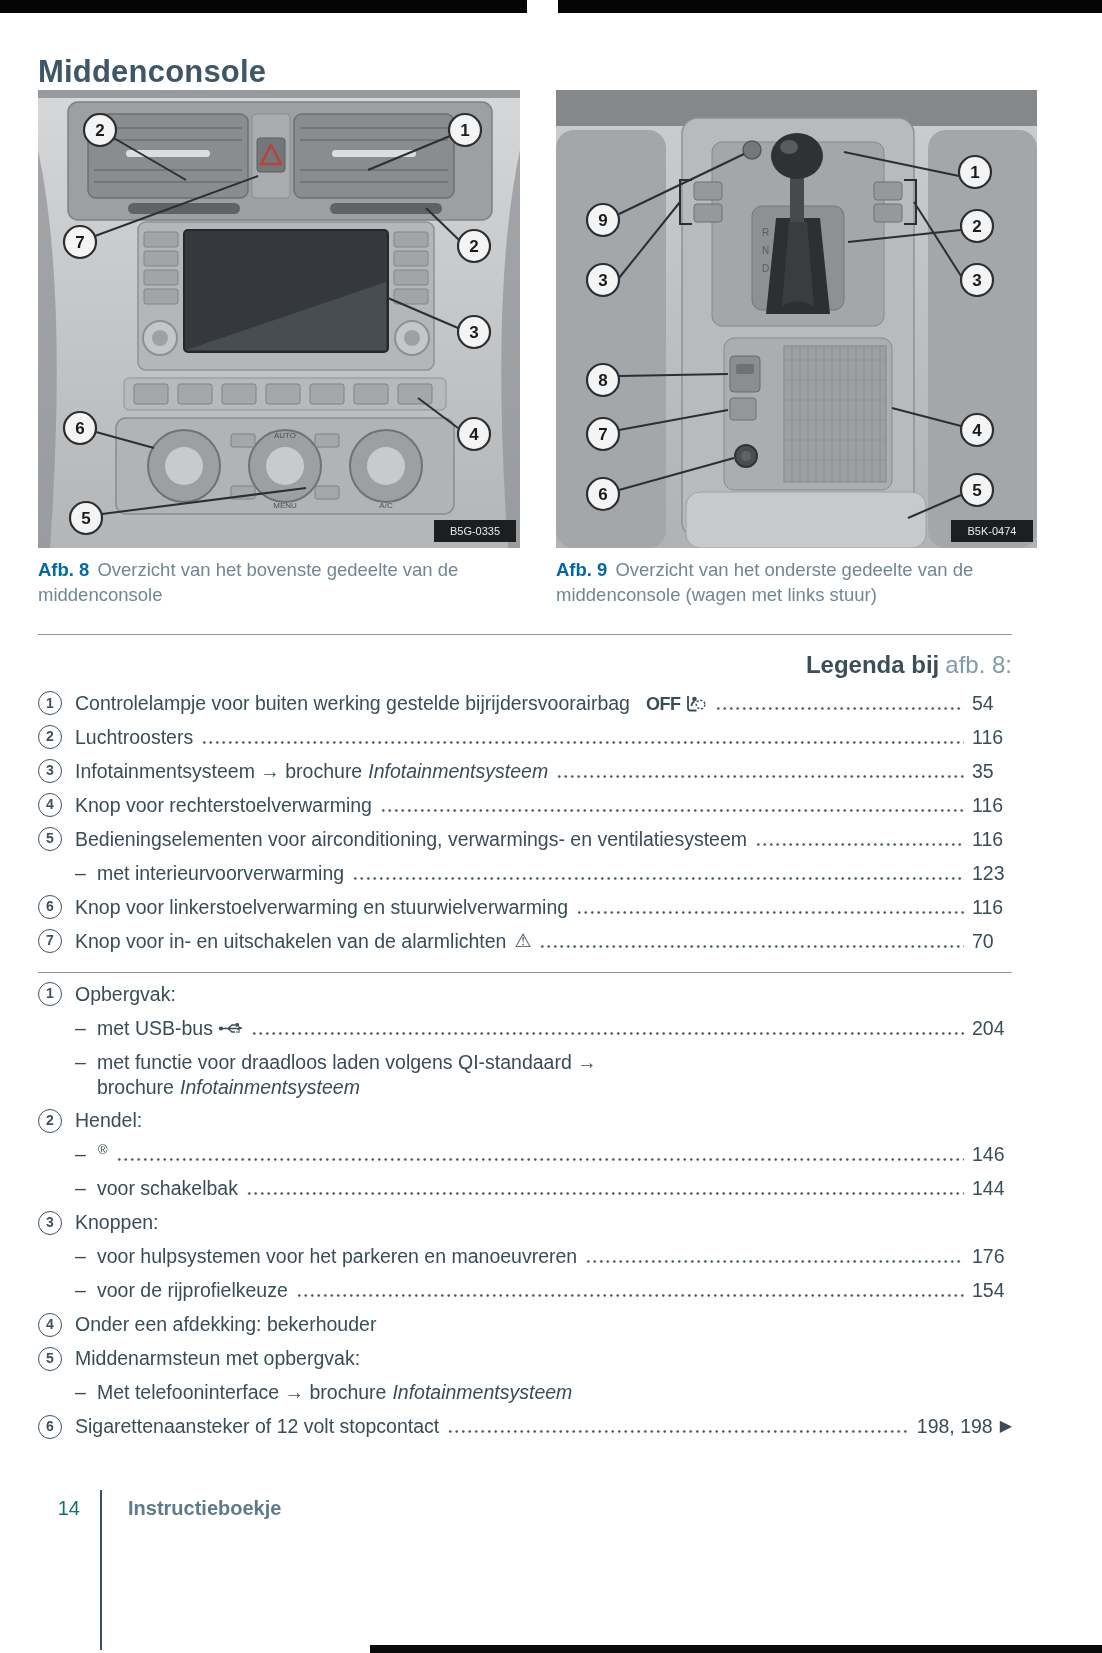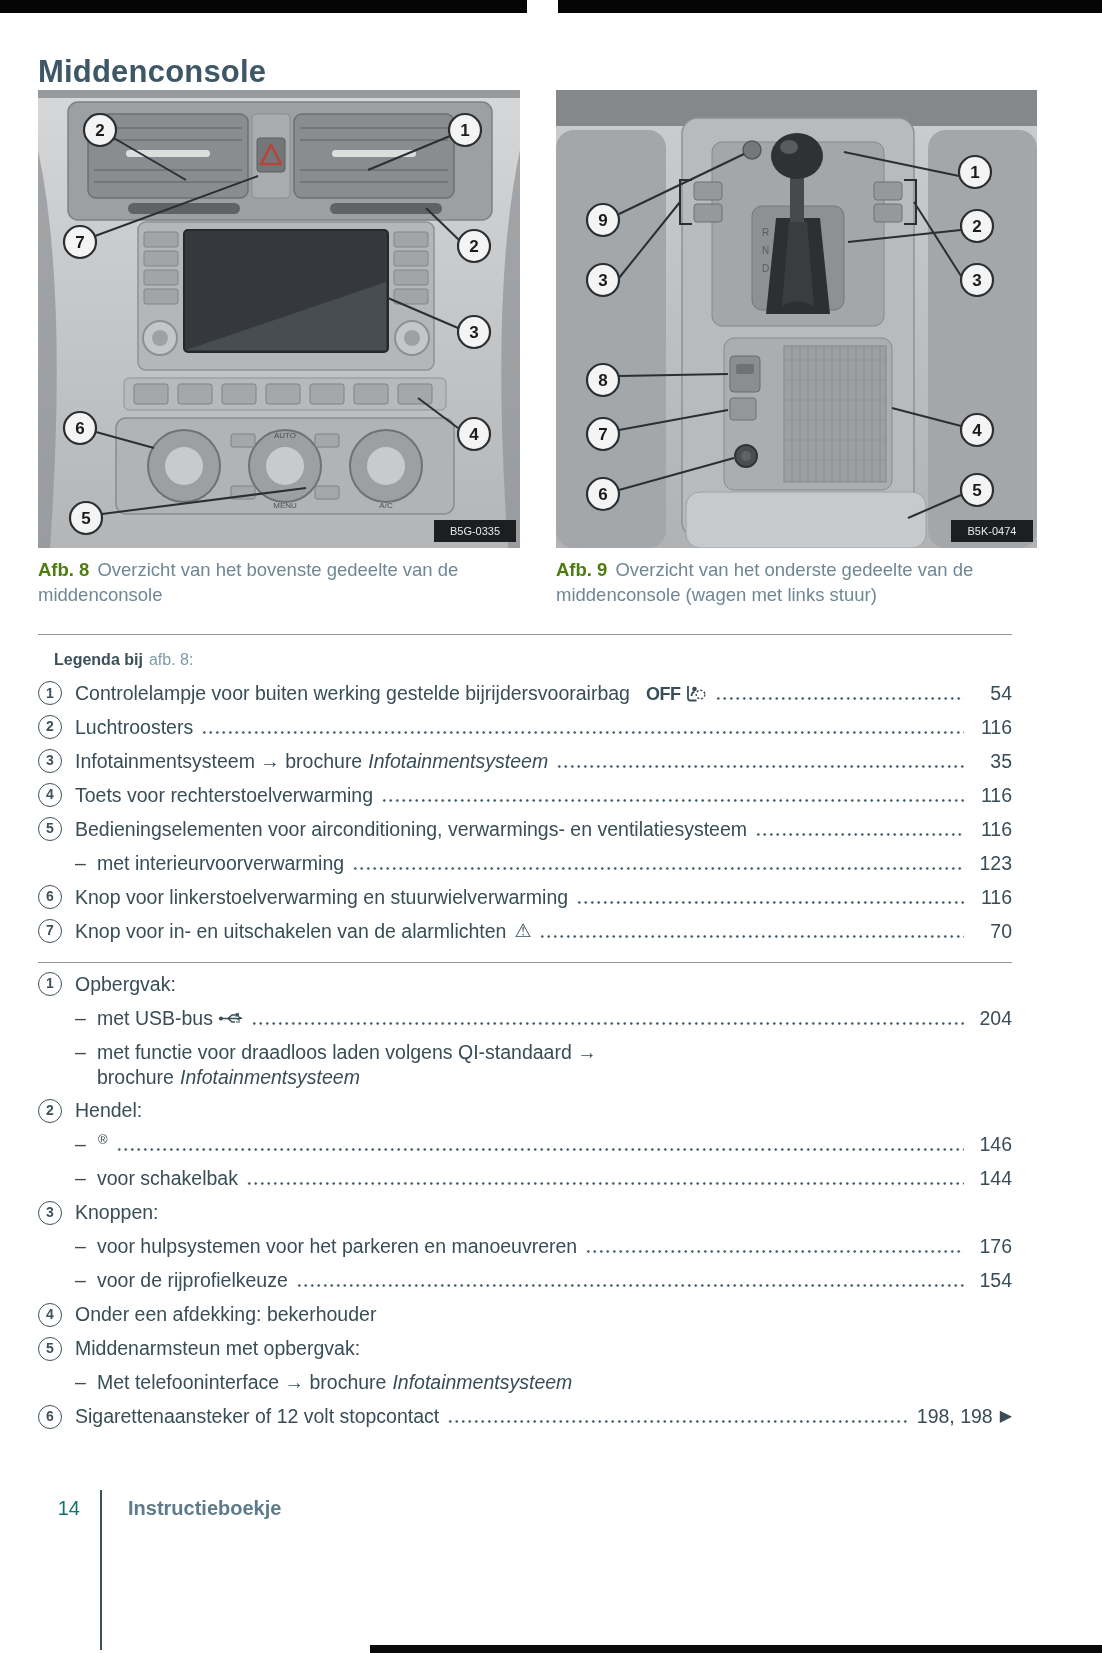--- a/index.html
+++ b/index.html
@@ -13,25 +13,25 @@
   .scan-bar-bottom    { position:absolute; bottom:0; left:370px; right:0; height:8px; background:#0a0a0a; }
 
   .content { position:absolute; left:38px; top:54px; width:1000px; }
 
   h1.title { font-size:31px; font-weight:bold; color:#3d5766; letter-spacing:0.2px; }
 
   .figs { display:flex; gap:36px; }
   .fig  { display:flex; flex-direction:column; }
   .fig svg { display:block; }
   .caption { margin-top:10px; font-size:18.5px; line-height:1.35; color:#6f8795; max-width:482px; }
-  .caption b { color:#4d7c0f; font-weight:bold; margin-right:8px; }
+  .caption b { color:#0369a1; font-weight:bold; margin-right:8px; }
 
   .rule { border:none; border-top:1.5px solid #8d979e; margin-top:26px; width:974px; }
 
-  .legend-head { margin:16px 16px 12px; font-size:16px; font-weight:bold; color:#3a4f59; width:974px; }
+  .legend-head { margin:16px 0 12px; font-size:24px; font-weight:bold; color:#3a4f59; width:974px;text-align:right; }
   .legend-head .ref { font-weight:normal; color:#7f9aa8; margin-left:6px; }
 
   .legend { width:974px; }
   .lrow { display:flex; align-items:baseline; font-size:19.5px; line-height:1.28; margin:9px 0; color:#384d57; }
   .circ {
     flex:0 0 24px; width:24px; height:24px; border:1.7px solid #3e525c; border-radius:50%;
     display:flex; align-items:center; justify-content:center; align-self:center;
     font-size:14px; font-weight:bold; color:#3e525c; margin-right:13px;
   }
   .txt { white-space:nowrap; }
@@ -39,21 +39,21 @@
   .it { font-style:italic; margin-left:6px; }
   .offlbl { font-weight:bold; font-size:18px; margin-left:16px; letter-spacing:-0.5px; }
   .ic { align-self:center; margin-left:5px; display:inline-flex; color:#384d57; }
   .warn { margin-left:8px; font-size:19px; align-self:center; }
   .sup { font-size:13px; position:relative; top:-7px; margin-left:1px; }
   .leader {
     flex:1 1 auto; min-width:20px; margin:0 8px; align-self:stretch;
     background-image:radial-gradient(circle, #4b606b 1.1px, transparent 1.45px);
     background-size:6.5px 3px; background-repeat:repeat-x; background-position:left bottom 6px;
   }
-  .pg { flex:0 0 auto; min-width:40px; text-align:right; }
+  .pg { flex:0 0 auto; min-width:40px; }
   .pg-arrow { margin-left:7px; font-size:16px; align-self:center; }
   .sub { padding-left:37px; }
   .dash { flex:0 0 22px; }
 
   .footer { position:absolute; left:38px; top:1490px; display:flex; align-items:flex-start; }
   .fnum  { width:62px; text-align:right; padding-right:20px; padding-top:7px; font-size:20px; color:#0f766e; }
   .fbar  { width:2px; height:160px; background:#3e525c; }
   .fbook { padding-left:26px; padding-top:7px; font-size:20px; font-weight:bold; color:#5f7b89; }
 
   .callout-line { stroke:#2c2f32; stroke-width:2; }
@@ -348,21 +348,21 @@
     <div class="lrow">
       <span class="circ">3</span>
       <span class="txt">Infotainmentsysteem → brochure</span>
       <span class="txt it">Infotainmentsysteem</span>
       <span class="leader"></span>
       <span class="pg">35</span>
     </div>
 
     <div class="lrow">
       <span class="circ">4</span>
-      <span class="txt">Toets voor rechterstoelverwarming</span>
+      <span class="txt">Knop voor rechterstoelverwarming</span>
       <span class="leader"></span>
       <span class="pg">116</span>
     </div>
 
     <div class="lrow">
       <span class="circ">5</span>
       <span class="txt">Bedieningselementen voor airconditioning, verwarmings- en ventilatiesysteem</span>
       <span class="leader"></span>
       <span class="pg">116</span>
     </div>

